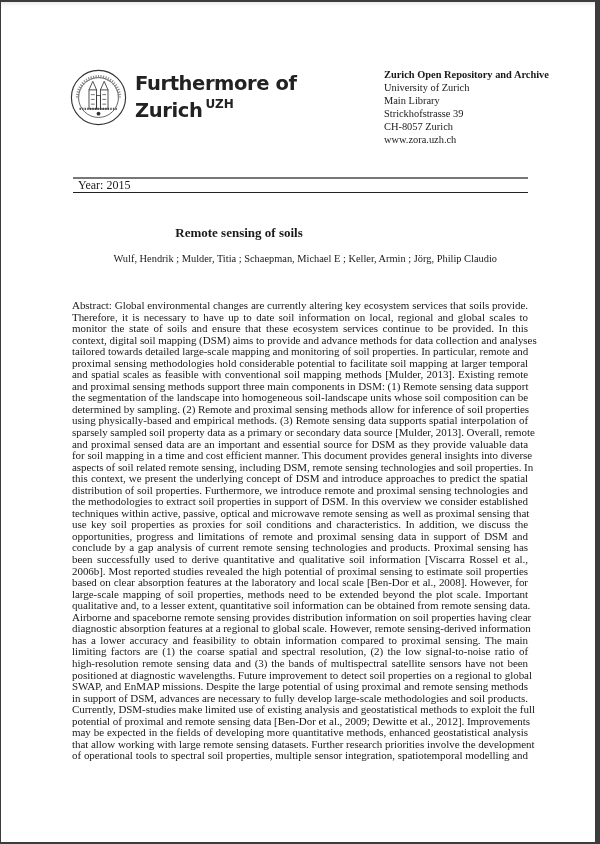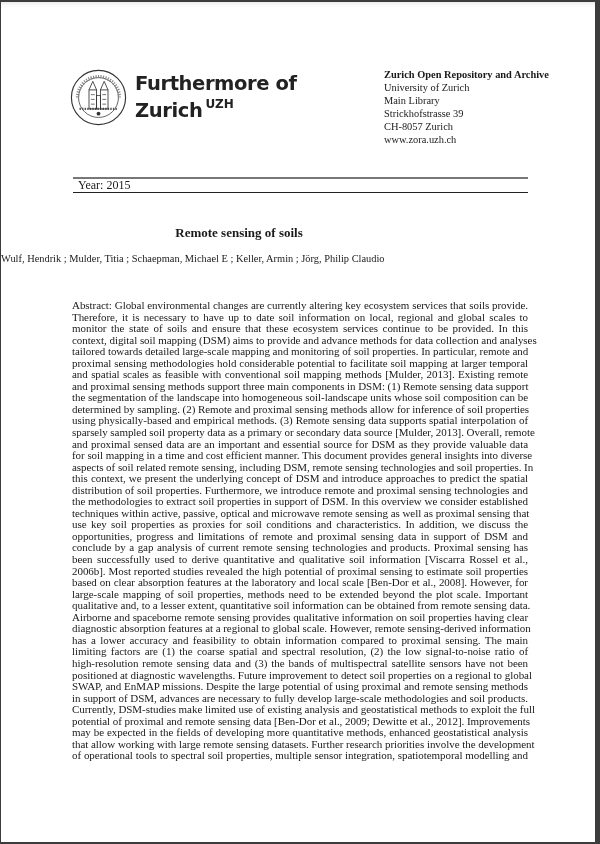--- a/index.html
+++ b/index.html
@@ -41,21 +41,21 @@
   }
   .yearbar span {
     position: absolute; left: 5px; top: 0px;
     font-family: "Liberation Serif", serif; font-size: 12px; line-height: 12px; text-align: center;
   }
   .title {
     position: absolute; left: 0; width: 476px; top: 223px; text-align: center;
     font-family: "Liberation Serif", serif; font-weight: bold; font-size: 13px;
   }
   .authors {
-    position: absolute; left: 0; width: 496px; top: 251px; text-align: left;
+    position: absolute; left: 0; width: 496px; top: 251px; text-align: right;
     font-family: "Liberation Serif", serif; font-size: 10.4px;
   }
   .abstract {
     position: absolute; left: 71px; top: 298px; width: 456px;
     font-family: "Liberation Serif", serif; font-size: 11px; line-height: 11.55px;
     text-align: justify; letter-spacing: -0.05px;
   }
   .abstract .ln { display: block; text-align: justify; text-align-last: justify; white-space: nowrap; height: 11.55px; }
 </style>
 </head>
@@ -119,21 +119,21 @@
       <span class="ln">the methodologies to extract soil properties in support of DSM. In this overview we consider established</span>
       <span class="ln">techniques within active, passive, optical and microwave remote sensing as well as proximal sensing that</span>
       <span class="ln">use key soil properties as proxies for soil conditions and characteristics.  In addition, we discuss the</span>
       <span class="ln">opportunities, progress and limitations of remote and proximal sensing data in support of DSM and</span>
       <span class="ln">conclude by a gap analysis of current remote sensing technologies and products. Proximal sensing has</span>
       <span class="ln">been successfully used to derive quantitative and qualitative soil information [Viscarra Rossel et al.,</span>
       <span class="ln">2006b]. Most reported studies revealed the high potential of proximal sensing to estimate soil properties</span>
       <span class="ln">based on clear absorption features at the laboratory and local scale [Ben-Dor et al., 2008]. However, for</span>
       <span class="ln">large-scale mapping of soil properties, methods need to be extended beyond the plot scale. Important</span>
       <span class="ln">qualitative and, to a lesser extent, quantitative soil information can be obtained from remote sensing data.</span>
-      <span class="ln">Airborne and spaceborne remote sensing provides qualitative information on soil properties having clear</span>
+      <span class="ln">Airborne and spaceborne remote sensing provides distribution information on soil properties having clear</span>
       <span class="ln">diagnostic absorption features at a regional to global scale. However, remote sensing-derived information</span>
       <span class="ln">has a lower accuracy and feasibility to obtain information compared to proximal sensing.  The main</span>
       <span class="ln">limiting factors are (1) the coarse spatial and spectral resolution, (2) the low signal-to-noise ratio of</span>
       <span class="ln">high-resolution remote sensing data and (3) the bands of multispectral satellite sensors have not been</span>
       <span class="ln">positioned at diagnostic wavelengths. Future improvement to detect soil properties on a regional to global</span>
       <span class="ln">SWAP, and EnMAP missions. Despite the large potential of using proximal and remote sensing methods</span>
       <span class="ln">in support of DSM, advances are necessary to fully develop large-scale methodologies and soil products.</span>
       <span class="ln">Currently, DSM-studies make limited use of existing analysis and geostatistical methods to exploit the full</span>
       <span class="ln">potential of proximal and remote sensing data [Ben-Dor et al., 2009; Dewitte et al., 2012]. Improvements</span>
       <span class="ln">may be expected in the fields of developing more quantitative methods, enhanced geostatistical analysis</span>

